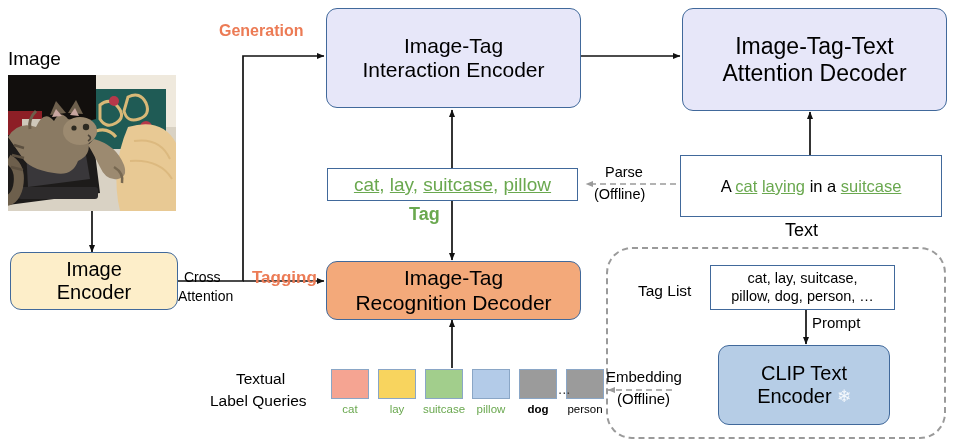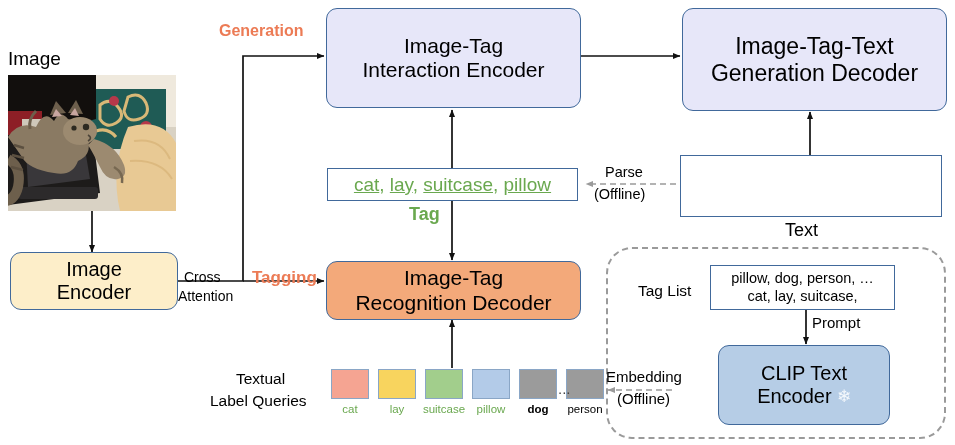--- a/index.html
+++ b/index.html
@@ -133,32 +133,33 @@
   <div class="lbl accent" style="left:219px;top:22px;font-size:16px;">Generation</div>
   <div class="lbl accent" style="left:252px;top:268px;font-size:17px;">Tagging</div>
 
   <div class="box box-blue" style="left:326px;top:8px;width:255px;height:100px;font-size:21px;">
     <div>Image-Tag</div>
     <div>Interaction Encoder</div>
   </div>
 
   <div class="box box-blue" style="left:682px;top:8px;width:265px;height:103px;font-size:23px;">
     <div>Image-Tag-Text</div>
-    <div>Generation Decoder</div>
+    <div>Attention Decoder</div>
   </div>
 
   <div class="sqbox" style="left:327px;top:168px;width:251px;height:33px;">
     <div id="tag-line" style="font-size:19px;"><span class="tagword">cat</span><span class="tagplain">, </span><span class="tagword">lay</span><span class="tagplain">, </span><span class="tagword">suitcase</span><span class="tagplain">, </span><span class="tagword">pillow</span></div>
   </div>
   <div class="lbl green-bold" style="left:409px;top:204px;font-size:18px;">Tag</div>
 
   <div class="lbl" style="left:605px;top:164px;font-size:14.5px;">Parse</div>
   <div class="lbl" style="left:594px;top:186px;font-size:14.5px;">(Offline)</div>
 
   <div class="sqbox" style="left:680px;top:155px;width:262px;height:62px;font-size:16.5px;">
+    <div id="text-line1"><span class="">A </span><span class="tagword">cat</span><span class=""> </span><span class="tagword">laying</span><span class=""> in a </span><span class="tagword">suitcase</span></div>
   </div>
   <div class="lbl" style="left:785px;top:220px;font-size:18px;">Text</div>
 
   <div class="box box-orange" style="left:326px;top:261px;width:255px;height:59px;font-size:21px;">
     <div>Image-Tag</div>
     <div>Recognition Decoder</div>
   </div>
 
   <div class="lbl" style="left:236px;top:370px;font-size:15.5px;">Textual</div>
   <div class="lbl" style="left:210px;top:392px;font-size:15.5px;">Label Queries</div>
@@ -178,22 +179,22 @@
       <div class="swlabel" style="left: 557px; top: 403px; width: 56px; color: rgb(0, 0, 0);">person</div>
     </div>
 
   <div class="lbl" style="left:558px;top:380px;font-size:15px;color:#444;">...</div>
 
   <div class="dashregion" style="left:606px;top:247px;width:340px;height:192px;"></div>
 
   <div class="lbl" style="left:638px;top:282px;font-size:15.5px;">Tag List</div>
 
   <div class="sqbox" style="left:710px;top:265px;width:185px;height:45px;font-size:14.5px;">
+    <div>cat, lay, suitcase,</div>
     <div>pillow, dog, person, …</div>
-    <div>cat, lay, suitcase,</div>
   </div>
 
   <div class="lbl" style="left:812px;top:314px;font-size:15px;">Prompt</div>
 
   <div class="lbl" style="left:606px;top:368px;font-size:15px;">Embedding</div>
   <div class="lbl" style="left:617px;top:390px;font-size:15px;">(Offline)</div>
 
   <div class="box box-lblue" style="left:718px;top:345px;width:172px;height:80px;font-size:20px;">
     <div>CLIP Text</div>
     <div style="display:flex;align-items:center;gap:5px;">

